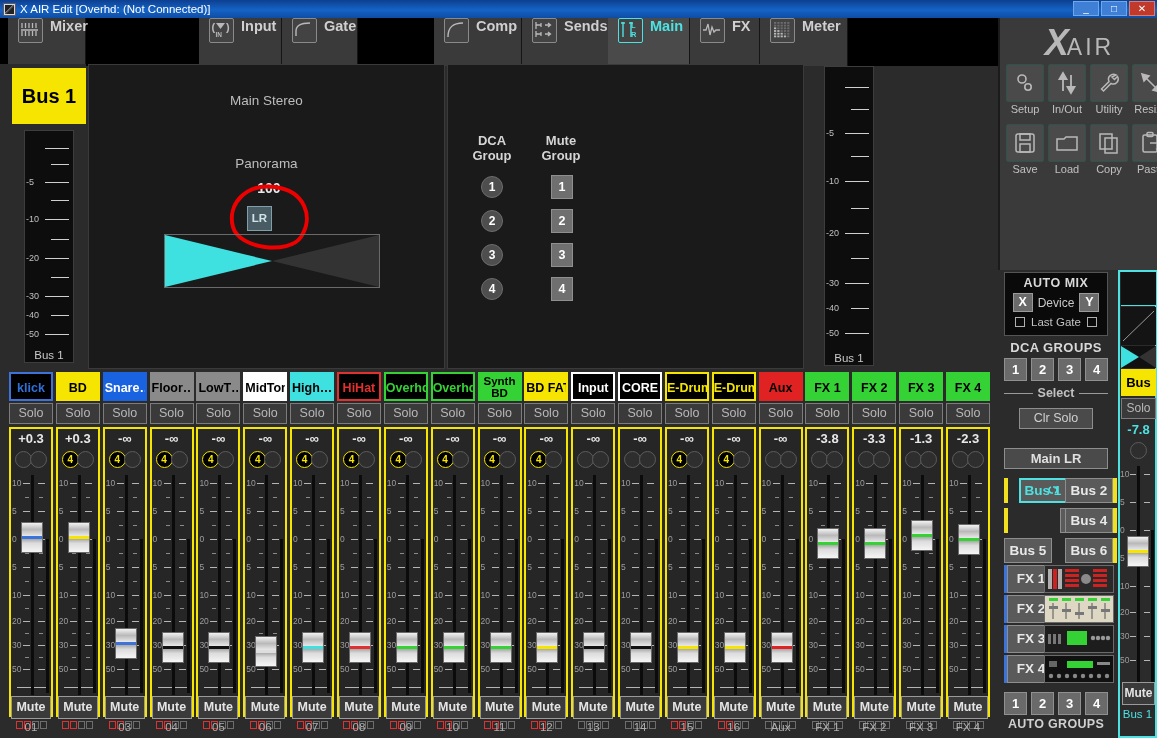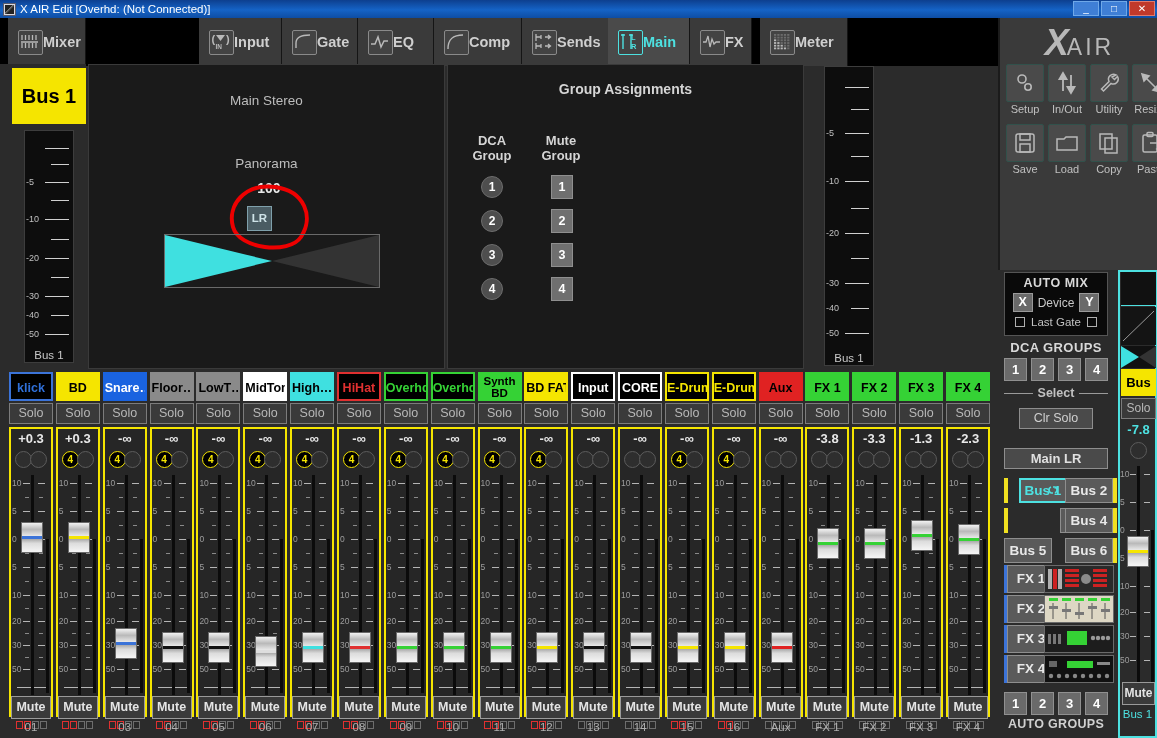--- a/index.html
+++ b/index.html
@@ -33,21 +33,21 @@
   #winbtns div.close{ background:#c0392b; border-color:#e07a6e;}
   
   #toolbar{
     position:absolute; left:0; top:18px; width:1157px; height:48px;
     background:#000;
   }
   .tab{
     position:absolute; top:0; height:48px;
     background:#3a3a3a;
     border-right:1px solid #151515;
-    display:flex; align-items:center; padding:0 10px;
+    display:flex; gap:7px; padding:0 10px;
     color:#cfcfcf; font-size:14.5px; font-weight:bold;
   }
   .tab.active{ background:#4a4a4a; color:#4de1e1; }
   .tab .ic{ width:25px; height:25px; border:1px solid #8a8a8a; border-radius:2px;
             position:relative; flex:0 0 auto; background:#434343; overflow:hidden;}
   .tab.active .ic{ border-color:#4de1e1; }
   
   #logopanel{
     position:absolute; left:998px; top:18px; width:159px; height:252px;
     background:#3a3a3a; border-left:2px solid #1b1b1b;
@@ -209,26 +209,20 @@
           <text x="5.5" y="18" font-size="6.5" fill="#b9b9b9" font-family="Liberation Sans">IN</text>
         </svg></span>
       <span>Input</span>
     </div>
     <div class="tab" style="left: 282px; width: 76px;">
       <span class="ic"><svg width="21" height="21" viewBox="0 0 21 21">
           <path d="M3 17 L3 12 C3 6 8 4 17 4" stroke="#b9b9b9" stroke-width="1.4" fill="none"></path>
         </svg></span>
       <span>Gate</span>
     </div>
-    <div class="tab" style="left: 358px; width: 76px;">
-      <span class="ic"><svg width="21" height="21" viewBox="0 0 21 21">
-          <path d="M2 13 L6 13 L9 6 L12 16 L15 10 L19 10" stroke="#b9b9b9" stroke-width="1.5" fill="none"></path>
-        </svg></span>
-      <span>EQ</span>
-    </div>
     <div class="tab" style="left: 434px; width: 88px;">
       <span class="ic"><svg width="21" height="21" viewBox="0 0 21 21">
           <path d="M3 18 C3 8 8 4 18 4" stroke="#b9b9b9" stroke-width="1.4" fill="none"></path>
         </svg></span>
       <span>Comp</span>
     </div>
     <div class="tab" style="left: 522px; width: 98px;">
       <span class="ic"><svg width="21" height="21" viewBox="0 0 21 21">
           <g stroke="#b9b9b9" stroke-width="1.3" fill="none">
             <path d="M3 3v7M3 6h5M8 4v4"></path>
@@ -243,21 +237,21 @@
       <span class="ic"><svg width="21" height="21" viewBox="0 0 21 21">
           <g stroke="#4de1e1" stroke-width="1.4" fill="none">
             <path d="M4 3v15M2 4h4"></path>
             <path d="M12 3v15M10 4h4"></path>
           </g>
           <text x="12" y="9" font-size="7.5" fill="#4de1e1" font-family="Liberation Sans" font-weight="bold">L</text>
           <text x="12" y="18" font-size="7.5" fill="#4de1e1" font-family="Liberation Sans" font-weight="bold">R</text>
         </svg></span>
       <span>Main</span>
     </div>
-    <div class="tab" style="left: 690px; width: 62px;">
+    <div class="tab" style="left: 690px; width: 70px;">
       <span class="ic"><svg width="21" height="21" viewBox="0 0 21 21">
           <path d="M2 11 L5 11 L7 5 L9 16 L11 8 L13 13 L15 11 L19 11" stroke="#b9b9b9" stroke-width="1.3" fill="none"></path>
         </svg></span>
       <span>FX</span>
     </div>
     <div class="tab" style="left: 760px; width: 88px;">
       <span class="ic"><svg width="21" height="21" viewBox="0 0 21 21">
           <g fill="#b9b9b9">
             <rect x="3" y="3" width="2.2" height="1.8" opacity="0.35"></rect>
             <rect x="3" y="5.7" width="2.2" height="1.8" opacity="0.35"></rect>
@@ -573,21 +567,20 @@
   <div id="panvalue">-100</div>
   <div id="panslider">
     <svg width="214" height="52" style="display:block">
       <polygon points="0,0 0,52 107,26" fill="#3fe0e0"></polygon>
       <polygon points="214,0 214,52 107,26" fill="#333333"></polygon>
     </svg>
   </div>
 </div>
 
 <div id="grouppanel">
-  <div class="pnl-title">Group Assignments</div>
   <div class="ga-col-hd" style="left:14px;top:68px">
     <div>DCA</div>
     <div>Group</div>
   </div>
   <div class="ga-col-hd" style="left:83px;top:68px">
     <div>Mute</div>
     <div>Group</div>
   </div>
   <div id="gadca">
       <div class="dcacircle" style="left: 33px; top: 111px;">1</div>

